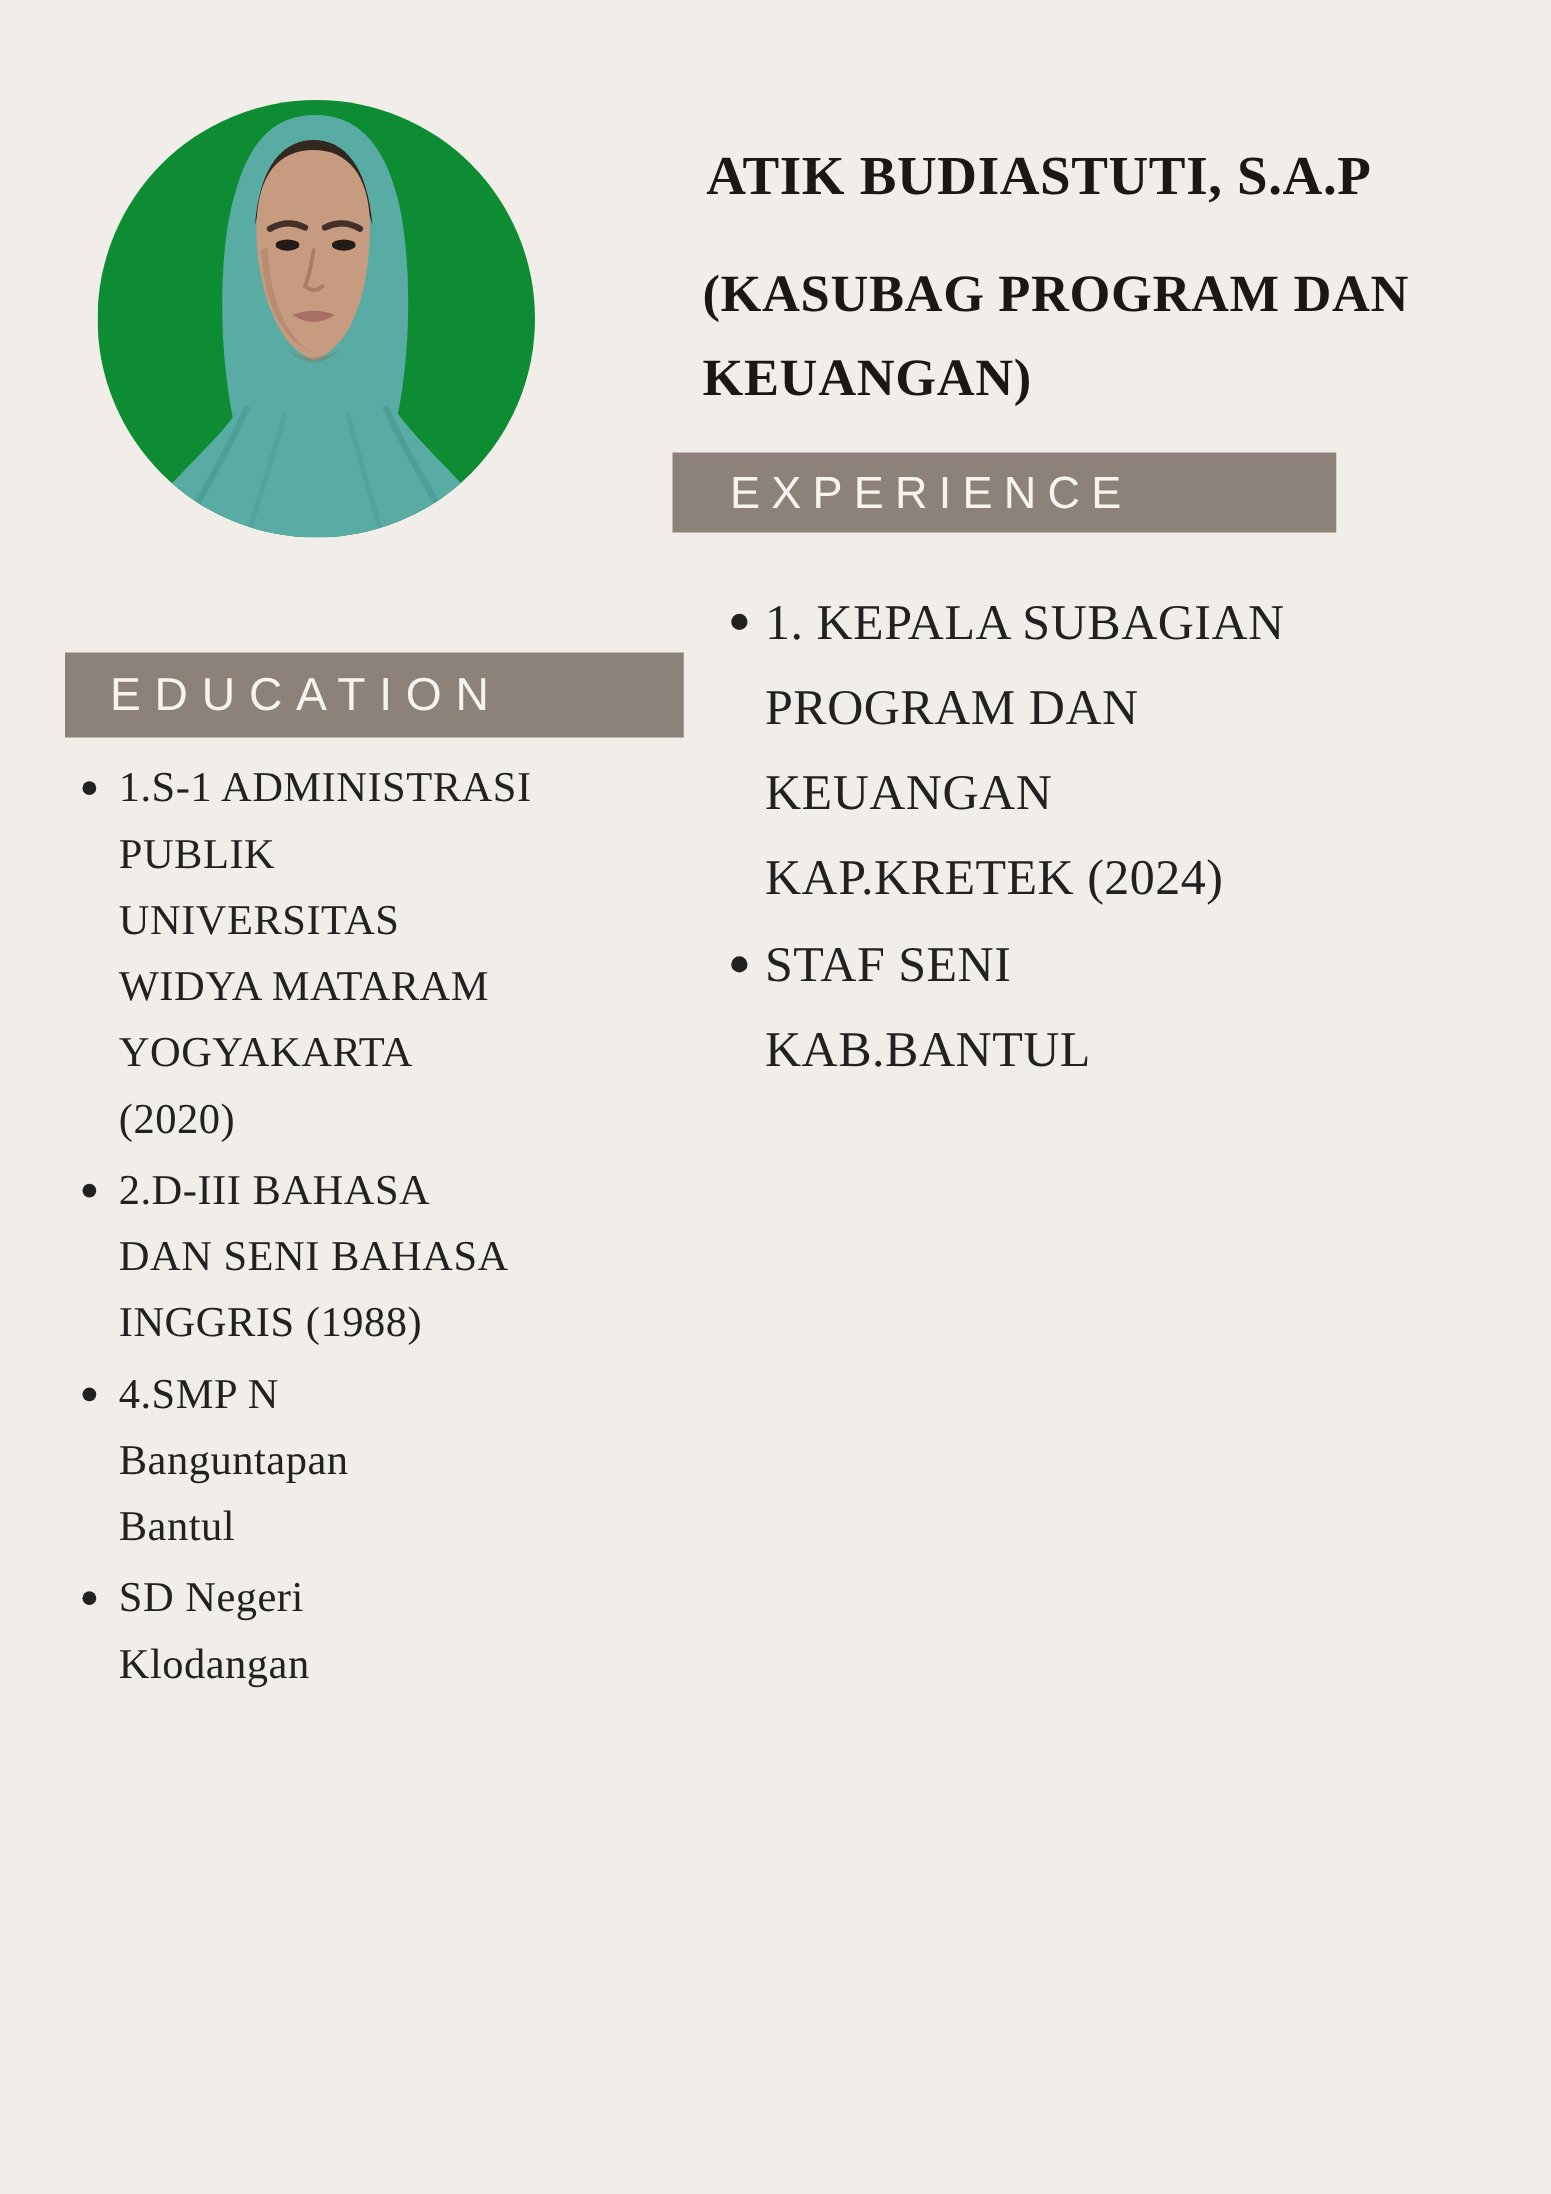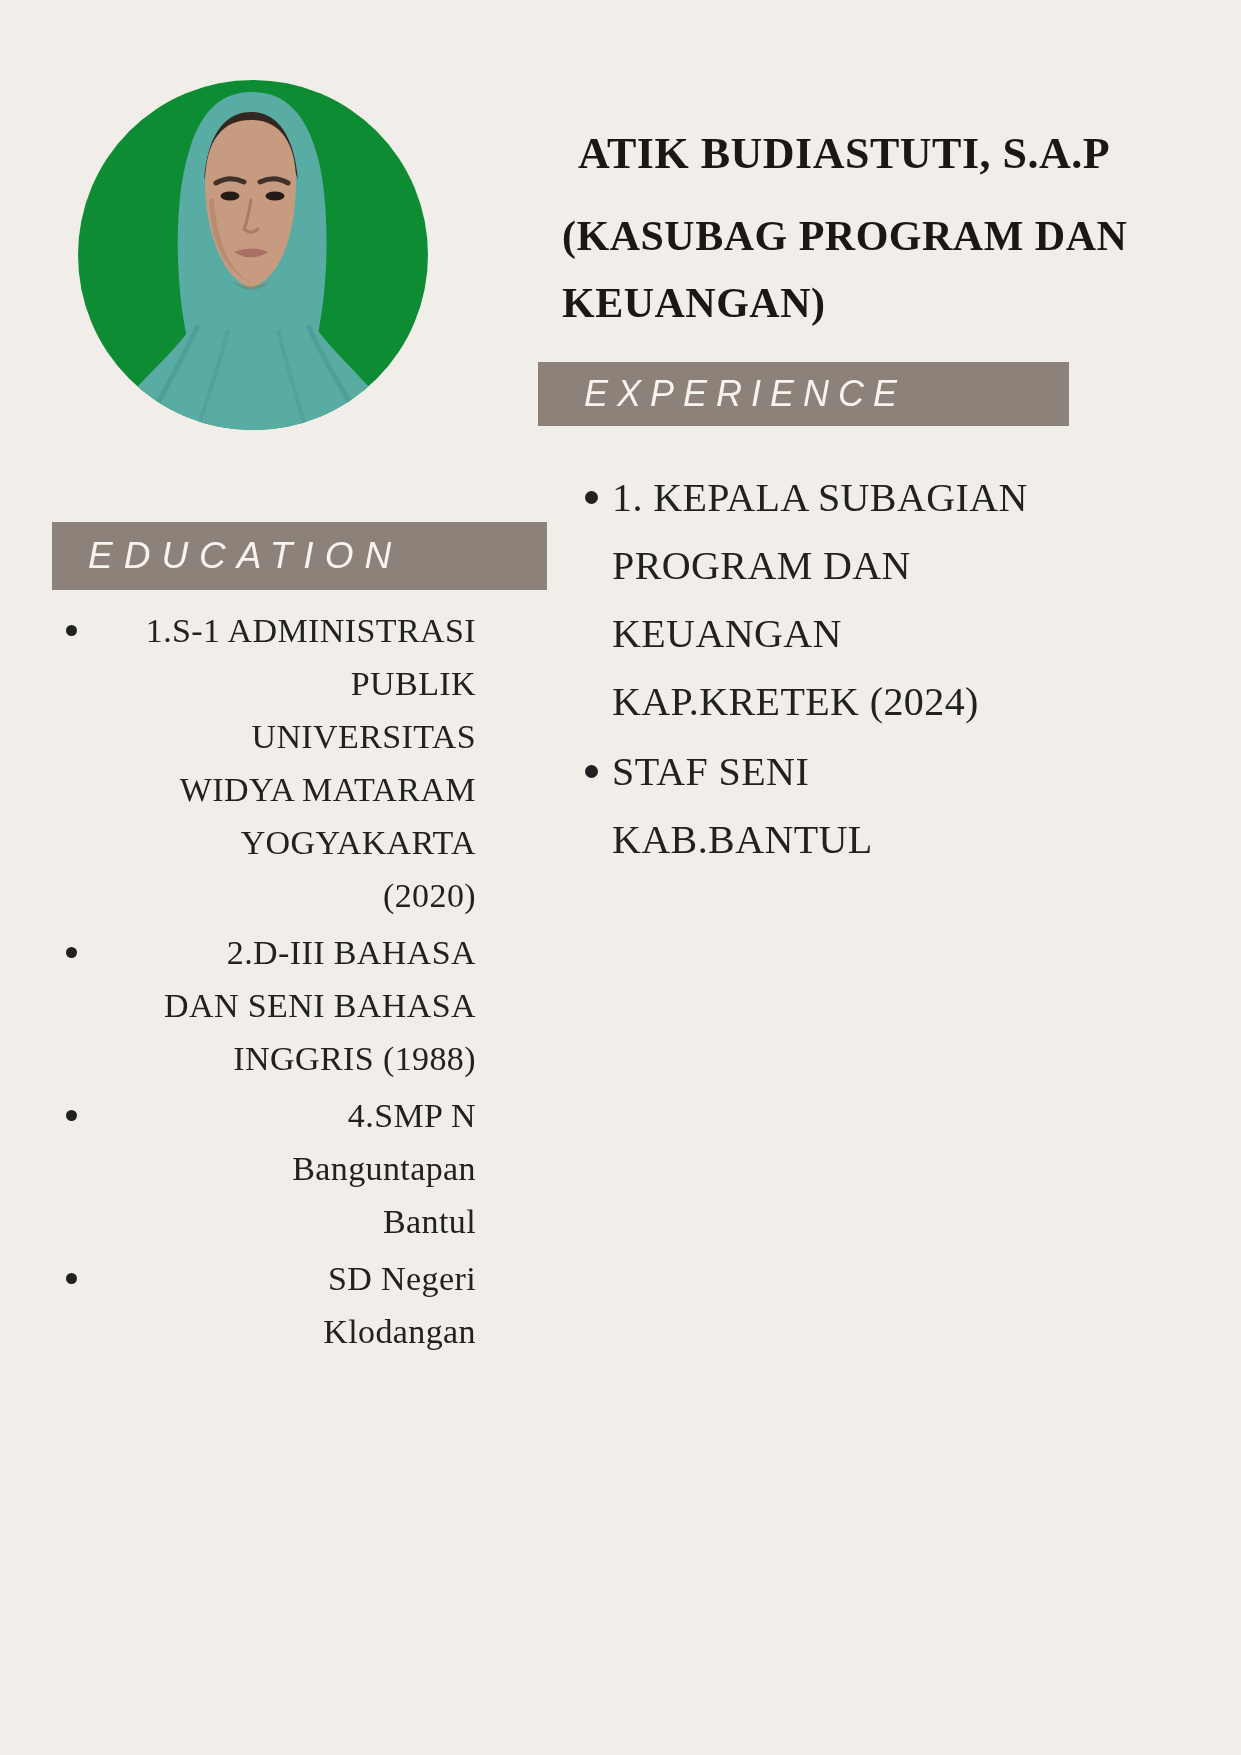--- a/index.html
+++ b/index.html
@@ -11,21 +11,21 @@
     font-family:"Liberation Sans",sans-serif;
   }
   .photo{
     position:absolute;left:78px;top:80px;
     width:350px;height:350px;border-radius:50%;
     overflow:hidden;
   }
   .photo svg{display:block;width:100%;height:100%;}
   .name{
     position:absolute;left:562px;top:112px;
-    margin:16px;
+    margin:3px;
     font-family:"Liberation Serif",serif;
     font-weight:700;
     font-size:44px;
     letter-spacing:0.5px;
     color:var(--title-color,#1B1813);
     white-space:nowrap;
   }
   .role{
     position:absolute;left:562px;top:203px;
     margin:0;
@@ -36,21 +36,20 @@
     letter-spacing:0.5px;
     color:var(--title-color,#1B1813);
     white-space:pre-line;
   }
   .section-header{
     position:absolute;
     background:var(--header-bg,#8C8279);
     color:var(--header-text,#F7F4EF);
     display:flex;align-items:center;
     font-weight:400;
-    font-style:italic;
   }
   .section-header.experience{
     left:538px;top:362px;width:485px;height:64px;
     padding-left:46px;font-size:36px;letter-spacing:9px;
   }
   .section-header.education{
     left:52px;top:522px;width:459px;height:68px;
     padding-left:36px;font-size:37px;letter-spacing:11px;align-items:center;
   }
   ul.bullet-list{
@@ -78,21 +77,20 @@
     width:13px;height:13px;border-radius:50%;
     background:var(--text-color,#212121);
   }
   ul.education-list{
     left:66px;top:604px;width:410px;
     font-size:34px;line-height:53px;
   }
   ul.education-list li{
     padding-left:29px;
     margin-bottom:4px;
-    text-align:right;
   }
   ul.education-list li::before{
     content:"";
     position:absolute;left:0;top:21px;
     width:11px;height:11px;border-radius:50%;
     background:var(--text-color,#212121);
   }
 </style>
 </head>
 <body>

